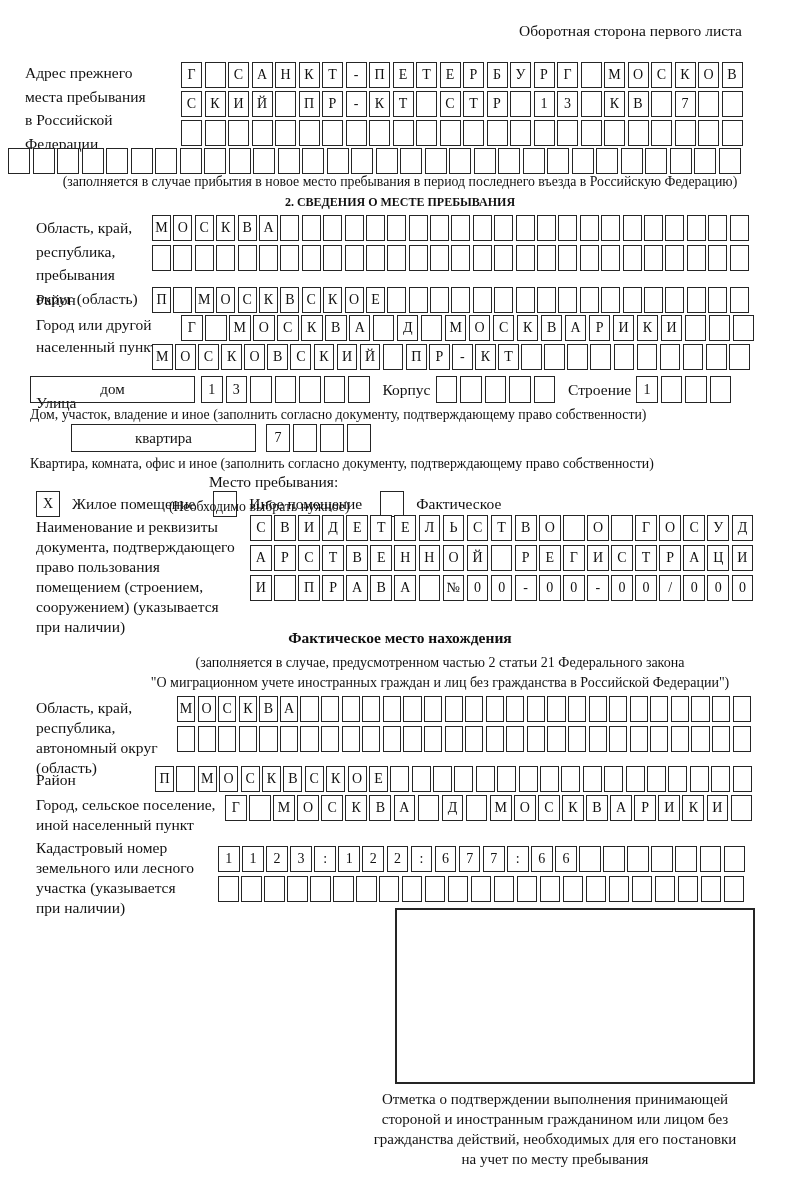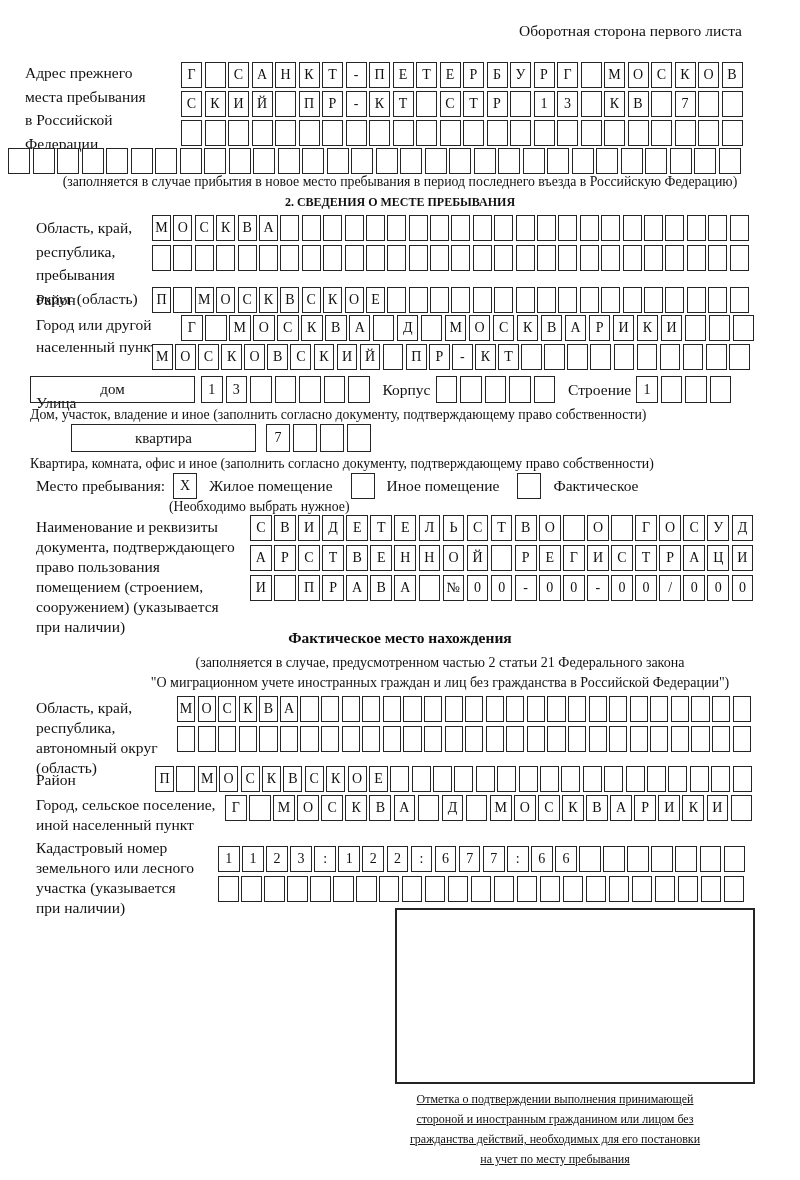--- a/index.html
+++ b/index.html
@@ -31,21 +31,21 @@
   .flexrow{display:flex;align-items:center;}
   .widebox{border:1.7px solid #252525;box-sizing:border-box;height:27px;
            display:flex;align-items:center;justify-content:center;font-size:15px;}
   .inlinelbl{font-size:15.5px;white-space:nowrap;}
   .opt{display:flex;align-items:center;}
   .opt .c{width:24px;height:26px;border:1.5px solid #252525;box-sizing:border-box;
           display:flex;align-items:center;justify-content:center;font-size:14px;
           margin-right:12px;flex:none;}
   .opt .optlabel{font-size:15.5px;margin-right:18px;white-space:nowrap;}
   .stamp{border:2px solid #252525;box-sizing:border-box;background:#fff;}
-  .stampcap{font-size:12px;line-height:20px;text-align:center;text-decoration:underline;}
+  .stampcap{font-size:15px;line-height:20px;text-align:center;}
 </style>
 </head>
 <body>
 
 <div class="page">
 
   <div class="abs note" style="top:22px;right:58px;">Оборотная сторона первого листа</div>
 
   <div class="abs lbl" style="left:25px;top:61px;">
       <div>Адрес прежнего</div>
@@ -360,21 +360,21 @@
     <div class="widebox" style="width:185px;height:28px;margin-right:10px;margin-left:41px;">квартира</div>
     <div class="cells pkv">
         <div class="c">7</div>
         <div class="c"></div>
         <div class="c"></div>
         <div class="c"></div>
       </div>
   </div>
   <div class="abs caption" style="left:30px;top:456px;">Квартира, комната, офис и иное (заполнить согласно документу, подтверждающему право собственности)</div>
 
-  <div class="abs flexrow" style="left:36px;top:473px;">
+  <div class="abs flexrow" style="left:36px;top:473px;flex-direction:column;">
     <div class="inlinelbl" style="margin-right:8px;">Место пребывания:</div>
     <div class="flexrow">
         <div class="opt">
           <div class="c">X</div>
           <span class="optlabel">Жилое помещение</span>
         </div>
         <div class="opt">
           <div class="c"></div>
           <span class="optlabel">Иное помещение</span>
         </div>

